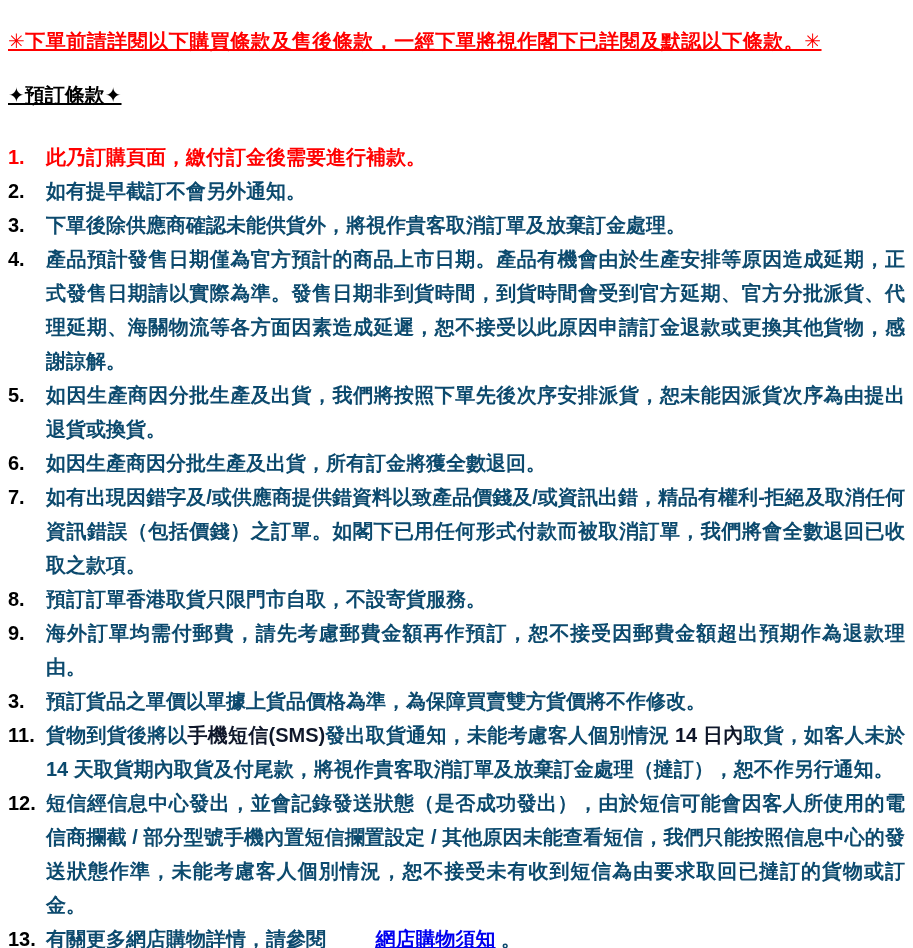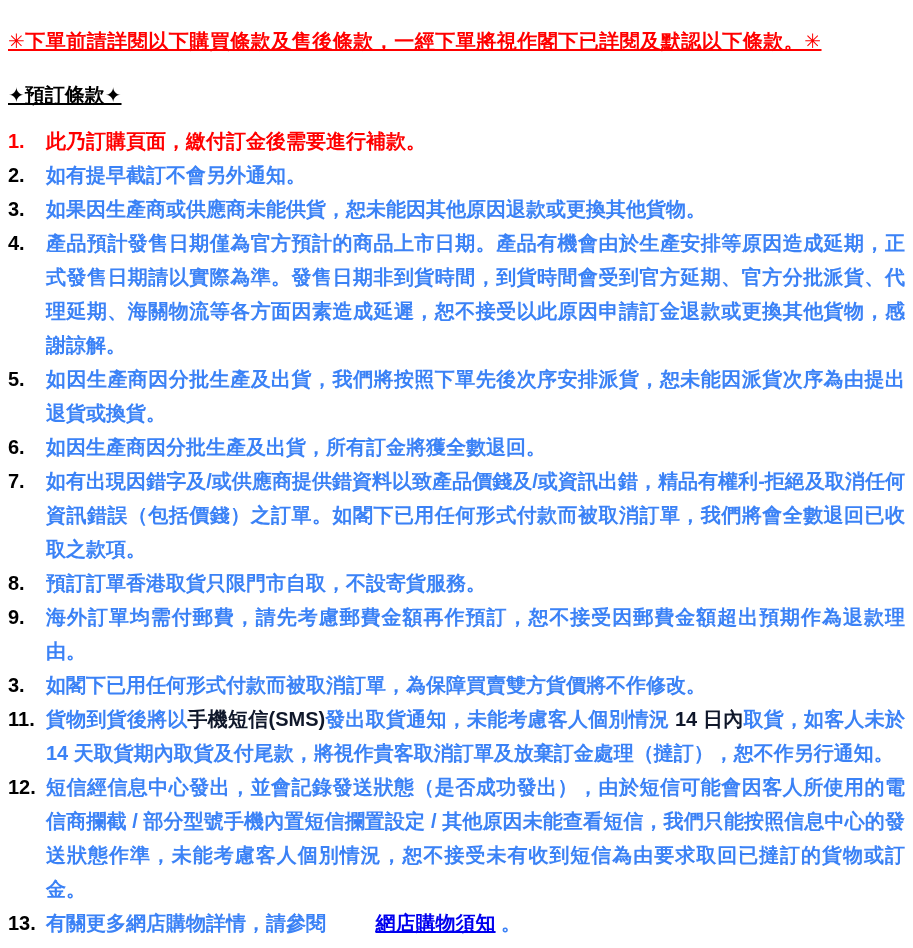--- a/index.html
+++ b/index.html
@@ -18,36 +18,36 @@
     line-height: 34px;
   }
   .notice {
     color: #ff0000;
     text-decoration: underline;
     margin-bottom: 20px;
     letter-spacing: 0.5px;
   }
   .section-title {
     text-decoration: underline;
-    margin-bottom: 12px;
+    margin-bottom: 28px;
   }
   .terms { }
   .term {
     display: flex;
     align-items: flex-start;
   }
   .num {
     flex: 0 0 38px;
     width: 38px;
   }
   .body-text {
     flex: 1;
     text-align: justify;
   }
-  .seg-normal { color: #3b82f6; }
+  .seg-normal { color: #0c4a6e; }
   .seg-red { color: #ff0000; }
   .seg-red-underline {
     color: #0f172a;
   }
   .seg-link {
     color: #0000ee;
     text-decoration: underline;
     cursor: pointer;
     margin-left: 44px;
   }
@@ -64,21 +64,21 @@
       <div class="term">
         <span class="num seg-red">1.</span>
         <span class="body-text"><span class="seg-red">此乃訂購頁面，繳付訂金後需要進行補款。</span></span>
       </div>
       <div class="term">
         <span class="num">2.</span>
         <span class="body-text"><span class="seg-normal">如有提早截訂不會另外通知。</span></span>
       </div>
       <div class="term">
         <span class="num">3.</span>
-        <span class="body-text"><span class="seg-normal">如果因生產商或供應商未能供貨，恕未能因其他原因退款或更換其他貨物。</span></span>
+        <span class="body-text"><span class="seg-normal">下單後除供應商確認未能供貨外，將視作貴客取消訂單及放棄訂金處理。</span></span>
       </div>
       <div class="term">
         <span class="num">4.</span>
         <span class="body-text"><span class="seg-normal">產品預計發售日期僅為官方預計的商品上市日期。產品有機會由於生產安排等原因造成延期，正式發售日期請以實際為準。發售日期非到貨時間，到貨時間會受到官方延期、官方分批派貨、代理延期、海關物流等各方面因素造成延遲，恕不接受以此原因申請訂金退款或更換其他貨物，感謝諒解。</span></span>
       </div>
       <div class="term">
         <span class="num">5.</span>
         <span class="body-text"><span class="seg-normal">如因生產商因分批生產及出貨，我們將按照下單先後次序安排派貨，恕未能因派貨次序為由提出退貨或換貨。</span></span>
       </div>
       <div class="term">
@@ -92,21 +92,21 @@
       <div class="term">
         <span class="num">8.</span>
         <span class="body-text"><span class="seg-normal">預訂訂單香港取貨只限門市自取，不設寄貨服務。</span></span>
       </div>
       <div class="term">
         <span class="num">9.</span>
         <span class="body-text"><span class="seg-normal">海外訂單均需付郵費，請先考慮郵費金額再作預訂，恕不接受因郵費金額超出預期作為退款理由。</span></span>
       </div>
       <div class="term">
         <span class="num">3.</span>
-        <span class="body-text"><span class="seg-normal">如閣下已用任何形式付款而被取消訂單，為保障買賣雙方貨價將不作修改。</span></span>
+        <span class="body-text"><span class="seg-normal">預訂貨品之單價以單據上貨品價格為準，為保障買賣雙方貨價將不作修改。</span></span>
       </div>
       <div class="term">
         <span class="num">11.</span>
         <span class="body-text"><span class="seg-normal">貨物到貨後將以</span><span class="seg-red-underline">手機短信(SMS)</span><span class="seg-normal">發出取貨通知，未能考慮客人個別情況 </span><span class="seg-red-underline">14 日內</span><span class="seg-normal">取貨，如客人未於 14 天取貨期內取貨及付尾款，將視作貴客取消訂單及放棄訂金處理（撻訂），恕不作另行通知。</span></span>
       </div>
       <div class="term">
         <span class="num">12.</span>
         <span class="body-text"><span class="seg-normal">短信經信息中心發出，並會記錄發送狀態（是否成功發出），由於短信可能會因客人所使用的電信商攔截 / 部分型號手機內置短信攔置設定 / 其他原因未能查看短信，我們只能按照信息中心的發送狀態作準，未能考慮客人個別情況，恕不接受未有收到短信為由要求取回已撻訂的貨物或訂金。</span></span>
       </div>
       <div class="term">

